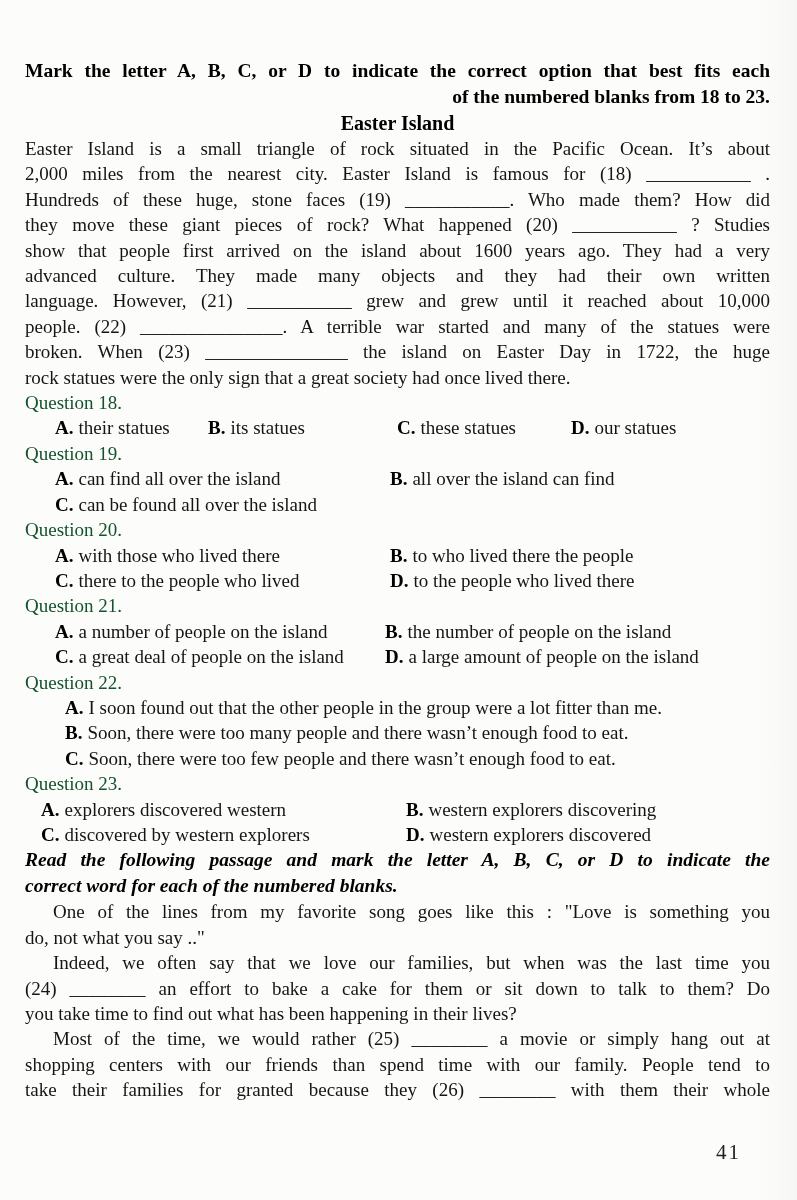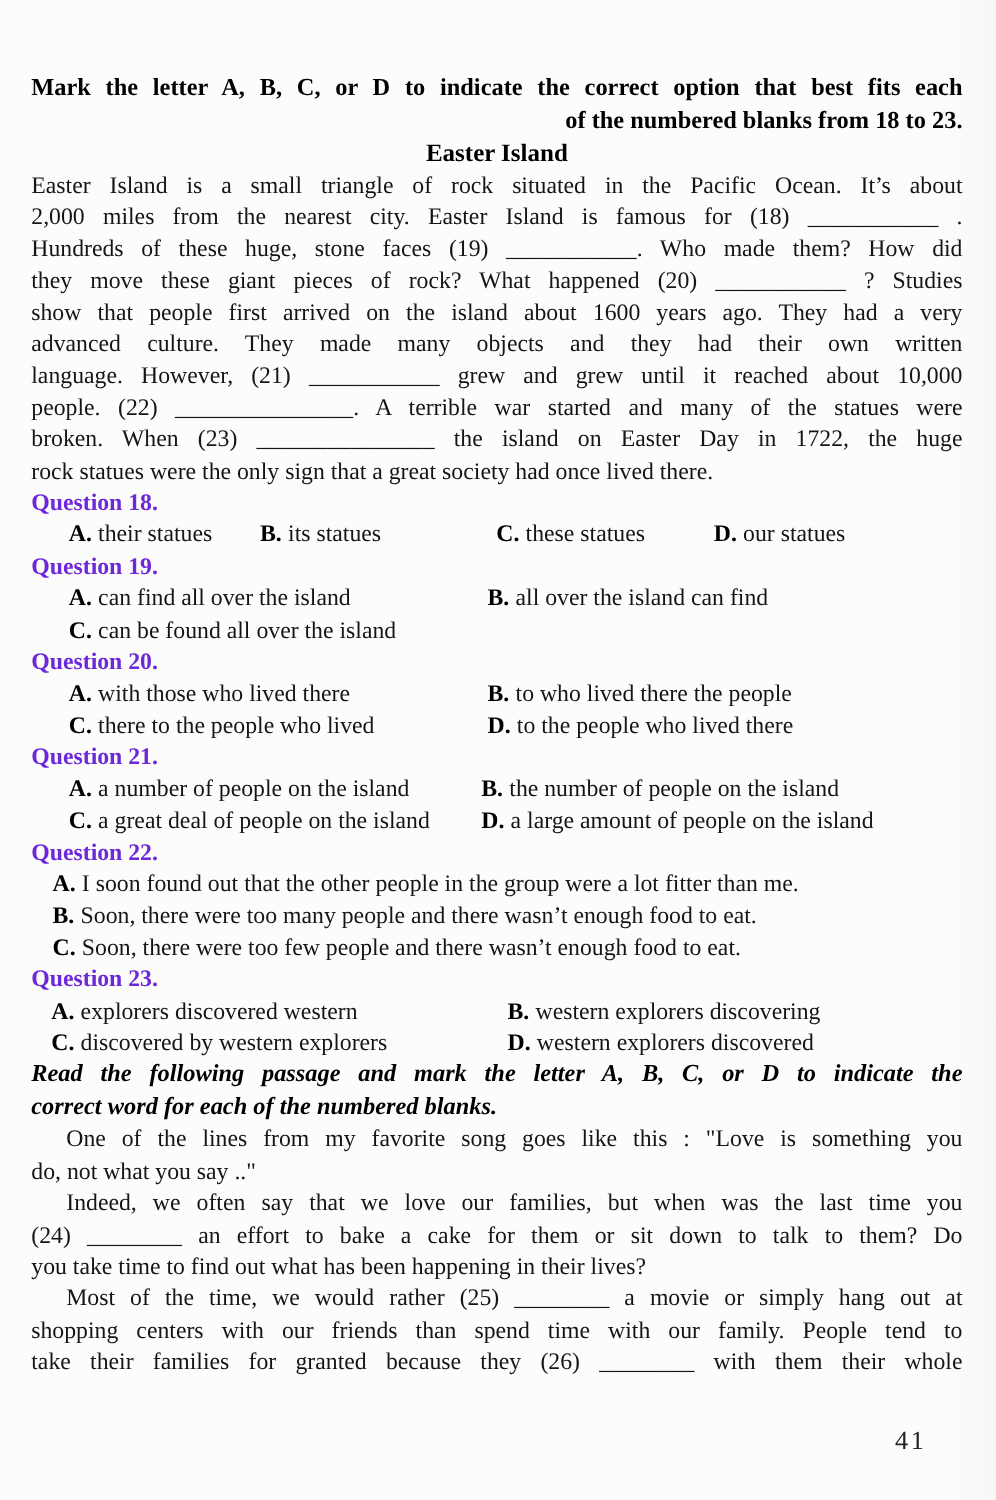--- a/index.html
+++ b/index.html
@@ -26,28 +26,28 @@
     font-size: 19px;
   }
   .line { line-height: 25.4px; }
   .jline { text-align: justify; text-align-last: justify; }
   .lline { text-align: left; }
   .indent { padding-left: 28px; }
   .bold { font-weight: bold; color: #000; text-align: right; }
   .boldit { font-weight: bold; font-style: italic; color: #000; }
   .instr { line-height: 26px; font-size: 19.5px; }
   .title { line-height: 26px; text-align: center; font-weight: bold; color: #000; font-size: 20px; }
-  .q-label { line-height: 25.4px; font-weight: bold; color: #6d28d9; }
+  .q-label { line-height: 25.4px; font-weight: normal; color: #14532d; }
   .opts { line-height: 25.4px; }
   .opts-grid { display: grid; margin-left: 30px; }
   .opts-18 { grid-template-columns: 153px 189px 174px 1fr; }
   .opts-2col-a { grid-template-columns: 335px 1fr; }
   .opts-2col-b { grid-template-columns: 330px 1fr; }
   .opts-2col-c { grid-template-columns: 365px 1fr; margin-left: 16px; }
-  .opts-stack { margin-left: 17px; }
+  .opts-stack { margin-left: 40px; }
   .opts-stack .opt { display: block; }
   .letter { font-weight: bold; color: #000; margin-right: 5px; }
   .pagenum {
     position: absolute; top: 1140px; left: 716px;
     font-size: 21px; color: #222; letter-spacing: 2px;
   }
 </style>
 </head>
 <body>
 

